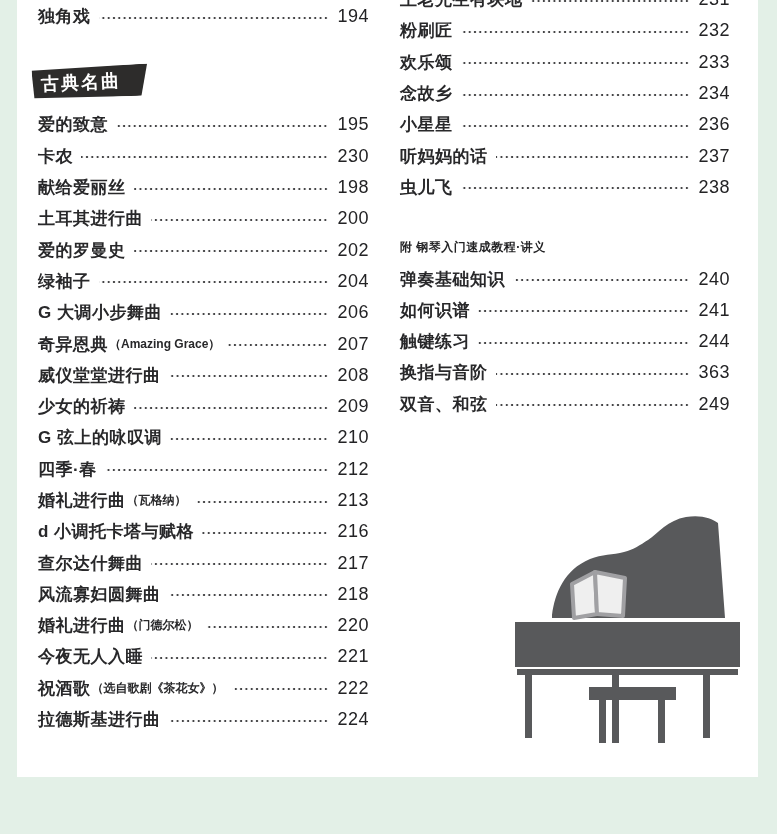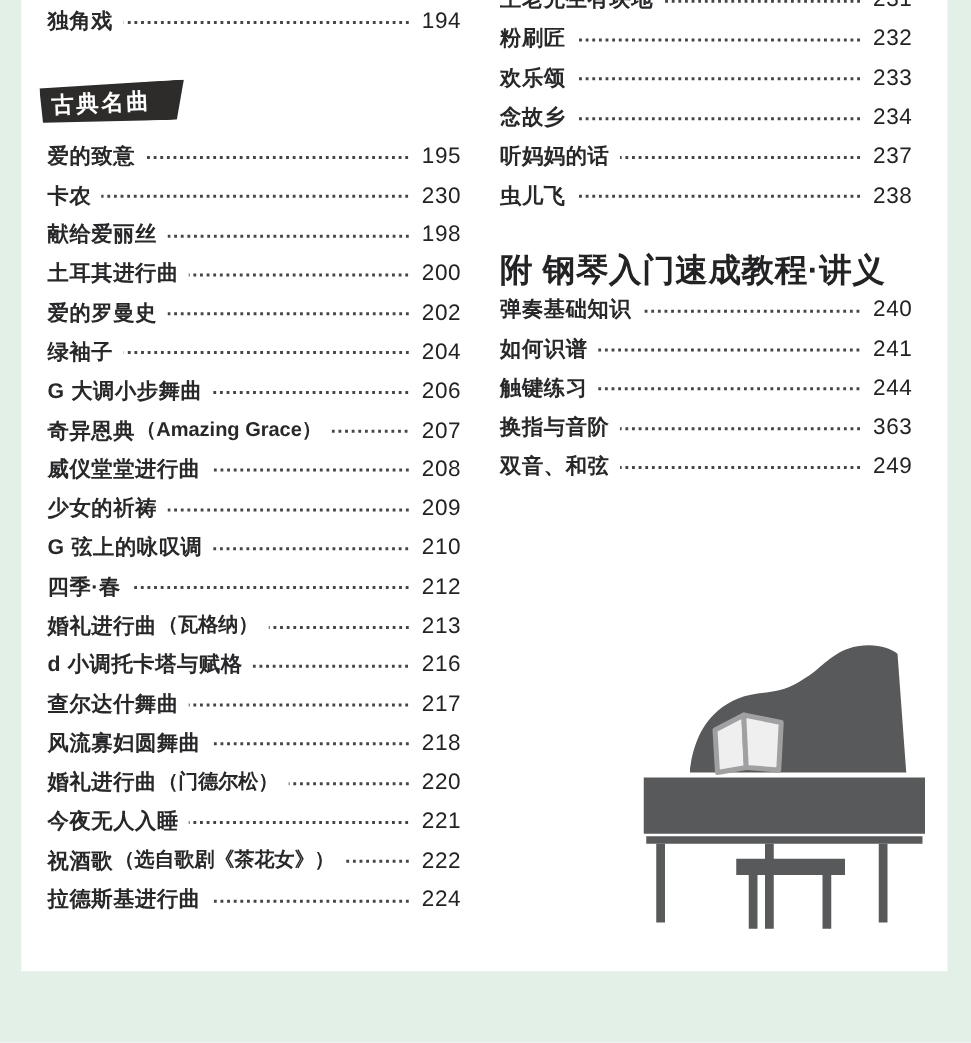--- a/index.html
+++ b/index.html
@@ -16,21 +16,21 @@
   .col{position:absolute;}
   .col-left{left:21px;top:1px;width:331px;}
   .col-right{left:383px;top:-16px;width:330px;}
   .toc-row{
     height:31.3px;display:flex;align-items:center;white-space:nowrap;
   }
   .title{
     font-size:17px;font-weight:600;color:#28282a;letter-spacing:0.5px;
   }
   .note{
-    font-size:16px;font-weight:700;color:#28282a;margin-left:1px;
+    font-size:12px;font-weight:700;color:#28282a;margin-left:1px;
     letter-spacing:0;
   }
   .leader{
     flex:1;height:4px;margin:2px 7px 0 8px;min-width:10px;
     background-image:radial-gradient(circle, #454547 1.1px, transparent 1.45px);
     background-size:5.3px 4px;
     background-repeat:repeat-x;
     background-position:right center;
   }
   .pagenum{
@@ -42,21 +42,21 @@
     display:inline-block;position:relative;left:-6px;
     background:#2d2c2b;color:#ffffff;
     font-size:18px;font-weight:700;letter-spacing:2px;
     line-height:30px;padding:1px 28px 1px 9px;
     transform:rotate(-2.5deg);
     clip-path:polygon(0 7%, 99% 0, 93% 100%, 1.5% 93%);
   }
   .appendix-spacer{height:29px;}
   .appendix-heading-row{height:31.3px;display:flex;align-items:center;}
   .appendix-heading{
-    font-size:26px;font-weight:700;color:#232325;letter-spacing:0.5px;
+    font-size:12px;font-weight:700;color:#232325;letter-spacing:0.5px;
     white-space:nowrap;
   }
   .piano-illustration{
     position:absolute;left:445px;top:505px;width:280px;height:240px;
   }
   .frame-bottom{
     position:absolute;left:0;top:818px;width:777px;height:16px;
   }
 </style>
 </head>
@@ -199,20 +199,25 @@
         </div>
         <div class="toc-row">
           <span class="title">欢乐颂</span>
           <span class="leader"></span>
           <span class="pagenum">233</span>
         </div>
         <div class="toc-row">
           <span class="title">念故乡</span>
           <span class="leader"></span>
           <span class="pagenum">234</span>
+        </div>
+        <div class="toc-row">
+          <span class="title">小星星</span>
+          <span class="leader"></span>
+          <span class="pagenum">236</span>
         </div>
         <div class="toc-row">
           <span class="title">听妈妈的话</span>
           <span class="leader"></span>
           <span class="pagenum">237</span>
         </div>
         <div class="toc-row">
           <span class="title">虫儿飞</span>
           <span class="leader"></span>
           <span class="pagenum">238</span>

